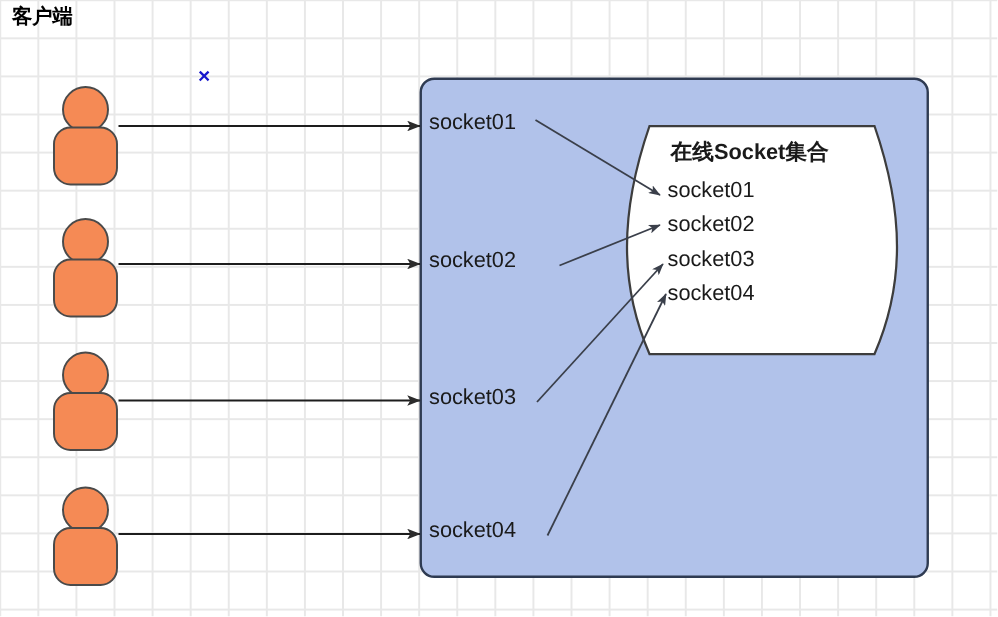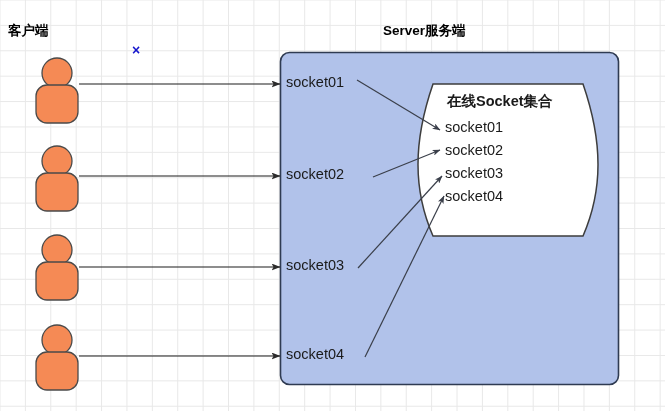--- a/index.html
+++ b/index.html
@@ -99,22 +99,21 @@
     <line x1="79" y1="176" x2="280" y2="176" stroke="#1d1d1d" stroke-width="1.2" marker-end="url(#arrowFilled)"></line>
     <line x1="79" y1="267" x2="280" y2="267" stroke="#1d1d1d" stroke-width="1.2" marker-end="url(#arrowFilled)"></line>
     <line x1="79" y1="356" x2="280" y2="356" stroke="#1d1d1d" stroke-width="1.2" marker-end="url(#arrowFilled)"></line>
 
     <line x1="357" y1="80" x2="440" y2="130" stroke="#3a3f4a" stroke-width="1.2" marker-end="url(#arrowThin)"></line>
     <line x1="373" y1="177" x2="440" y2="150" stroke="#3a3f4a" stroke-width="1.2" marker-end="url(#arrowThin)"></line>
     <line x1="358" y1="268" x2="442" y2="176" stroke="#3a3f4a" stroke-width="1.2" marker-end="url(#arrowThin)"></line>
     <line x1="365" y1="357" x2="444" y2="196" stroke="#3a3f4a" stroke-width="1.2" marker-end="url(#arrowThin)"></line>
   </svg>
 
-  <div class="lbl heading" style="left:8px; top:22px;">客户端</div>
-  <div class="lbl heading" style="left:383px; top:22px;">Server服务端</div>
+  <div class="lbl heading" style="left:8px; top:2px;">客户端</div>
 
   <div class="lbl" style="left:132px; top:42px; font-size:14px; color:#1515cc; font-weight:600;">×</div>
 
   <div class="lbl socket-label" style="left:286px; top:74px;">socket01</div>
   <div class="lbl socket-label" style="left:286px; top:166px;">socket02</div>
   <div class="lbl socket-label" style="left:286px; top:257px;">socket03</div>
   <div class="lbl socket-label" style="left:286px; top:346px;">socket04</div>
 
   <div class="lbl set-title" style="left:447px; top:92px;">在线Socket集合</div>
   <div class="lbl set-item" style="left:445px; top:119px;">socket01</div>

